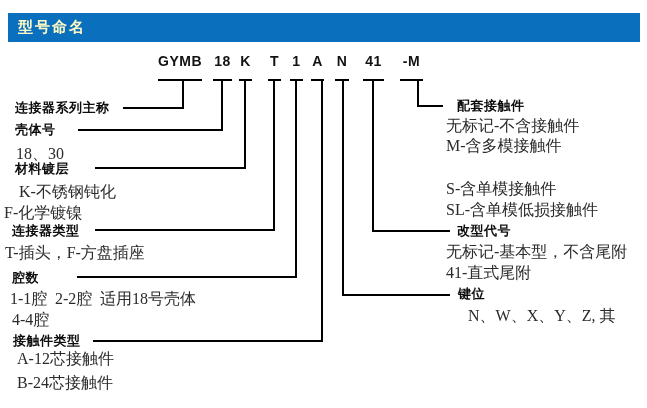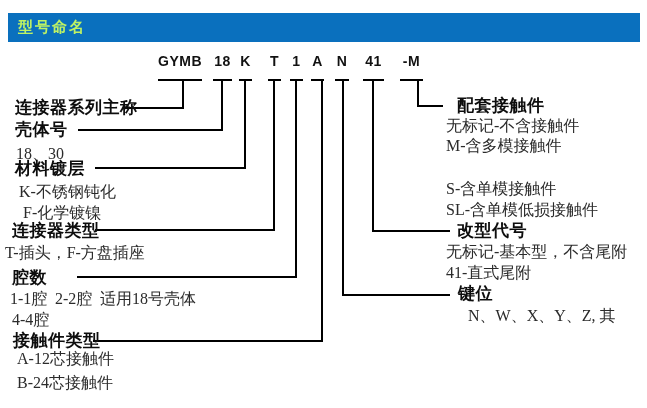--- a/index.html
+++ b/index.html
@@ -5,31 +5,31 @@
   html,body{margin:0;padding:0;background:#ffffff;}
   .canvas{
     position:relative;width:647px;height:408px;background:#ffffff;overflow:hidden;
     font-family:"Liberation Sans",sans-serif;
   }
   .header-bar{
     position:absolute;left:8px;top:13px;width:632px;height:29px;
     background:#0a70be;display:flex;align-items:center;
   }
   .header-title{
-    color:#bef264;font-size:15px;font-weight:bold;letter-spacing:2px;
+    color:#fef9c3;font-size:15px;font-weight:bold;letter-spacing:2px;
     padding-left:10px;font-family:"Liberation Sans",sans-serif;
   }
   .code{
     position:absolute;top:53px;height:16px;line-height:16px;
     font-size:14px;font-weight:bold;color:#111;text-align:center;
     font-family:"Liberation Sans",sans-serif;letter-spacing:0.5px;white-space:nowrap;
   }
   .ln{position:absolute;background:#000000;}
   .hd{
-    position:absolute;font-size:17px;font-weight:bold;color:#0d0d0d;
+    position:absolute;font-size:13px;font-weight:bold;color:#0d0d0d;
     font-family:"Liberation Sans",sans-serif;white-space:nowrap;height:14px;line-height:14px;
     letter-spacing:0.5px;
   }
   .lbl{
     position:absolute;font-size:16px;color:#2b2b2b;
     font-family:"Liberation Serif",serif;white-space:nowrap;height:14px;line-height:14px;
   }
 </style>
 </head>
 <body>
@@ -78,21 +78,21 @@
   <div class="ln" style="left:93px;top:340px;width:230px;height:2px;"></div>
   <div class="ln" style="left:342px;top:294px;width:108px;height:2px;"></div>
   <div class="ln" style="left:372px;top:230px;width:78px;height:2px;"></div>
   <div class="ln" style="left:417px;top:105px;width:26px;height:2px;"></div>
 
   <div class="hd" style="left:15px;top:101px;">连接器系列主称</div>
   <div class="hd" style="left:15px;top:123px;">壳体号</div>
   <div class="lbl" style="left:16px;top:147px;">18、30</div>
   <div class="hd" style="left:15px;top:162px;">材料镀层</div>
   <div class="lbl" style="left:19px;top:185px;">K-不锈钢钝化</div>
-  <div class="lbl" style="left:23px;top:206px;">F-化学镀镍</div>
+  <div class="lbl" style="left:4px;top:206px;">F-化学镀镍</div>
   <div class="hd" style="left:12px;top:224px;">连接器类型</div>
   <div class="lbl" style="left:5px;top:246px;">T-插头，F-方盘插座</div>
   <div class="hd" style="left:12px;top:271px;">腔数</div>
   <div class="lbl" style="left:10px;top:292px;">1-1腔</div>
   <div class="lbl" style="left:55px;top:292px;">2-2腔</div>
   <div class="lbl" style="left:100px;top:292px;">适用18号壳体</div>
   <div class="lbl" style="left:12px;top:313px;">4-4腔</div>
   <div class="hd" style="left:13px;top:334px;">接触件类型</div>
   <div class="lbl" style="left:17px;top:352px;">A-12芯接触件</div>
   <div class="lbl" style="left:17px;top:376px;">B-24芯接触件</div>

